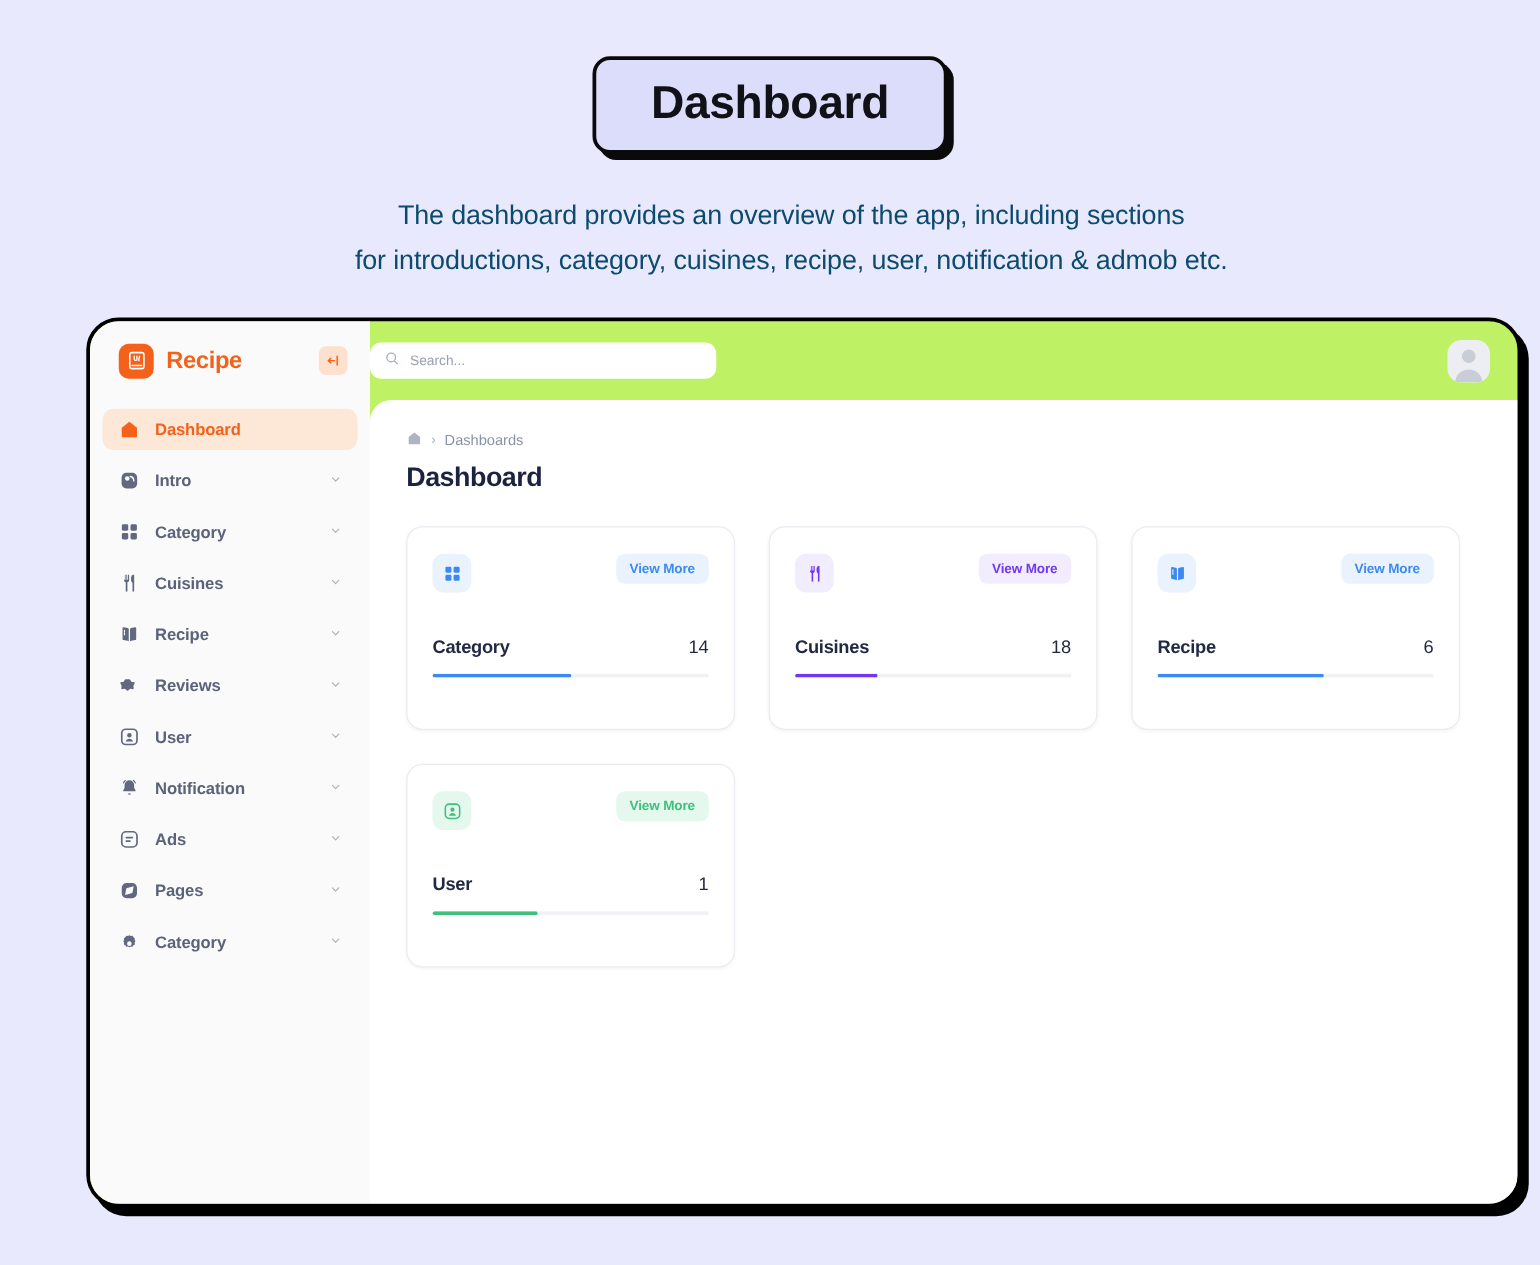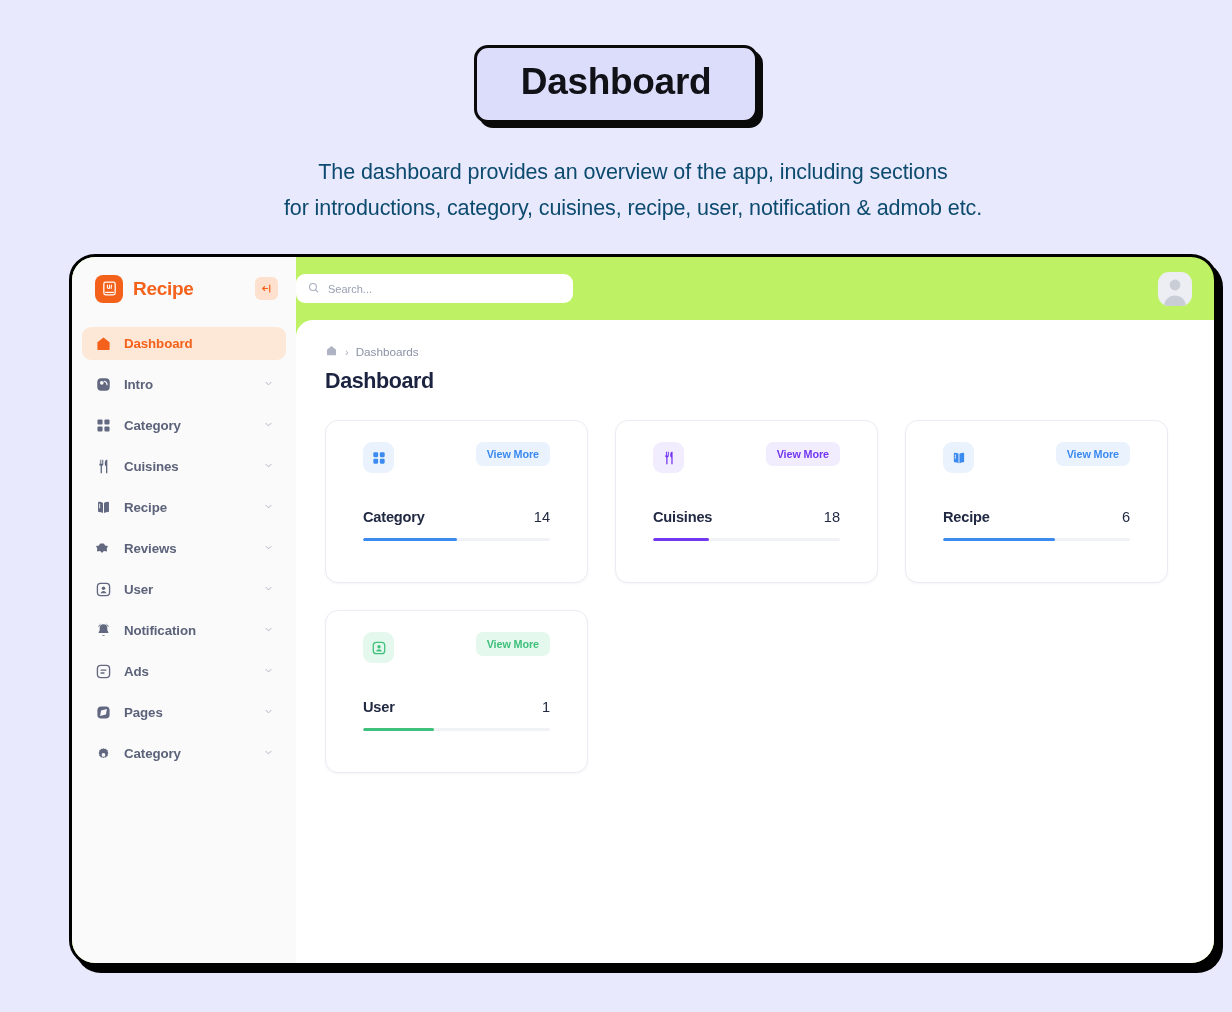--- a/index.html
+++ b/index.html
@@ -141,21 +141,21 @@
     font-size: 21.5px; font-weight: bold; color: #1b2340; letter-spacing: -0.4px;
   }
 
   .cards { margin-top: 26px; display: flex; flex-wrap: wrap; gap: 27px; }
   .card {
     width: 263px; height: 163px;
     background: #ffffff;
     border: 1px solid #e9ecf2;
     border-radius: 13px;
     box-shadow: 0 1px 3px rgba(20,30,60,0.045);
-    padding: 21px 37px 0;
+    padding: 21px 20px 0;
     display: flex; flex-direction: column;
   }
   .card-top { display: flex; align-items: flex-start; }
   .card-ico {
     width: 31px; height: 31px;
     border-radius: 9px;
     display: flex; align-items: center; justify-content: center;
   }
   .view-more {
     margin-left: auto;

